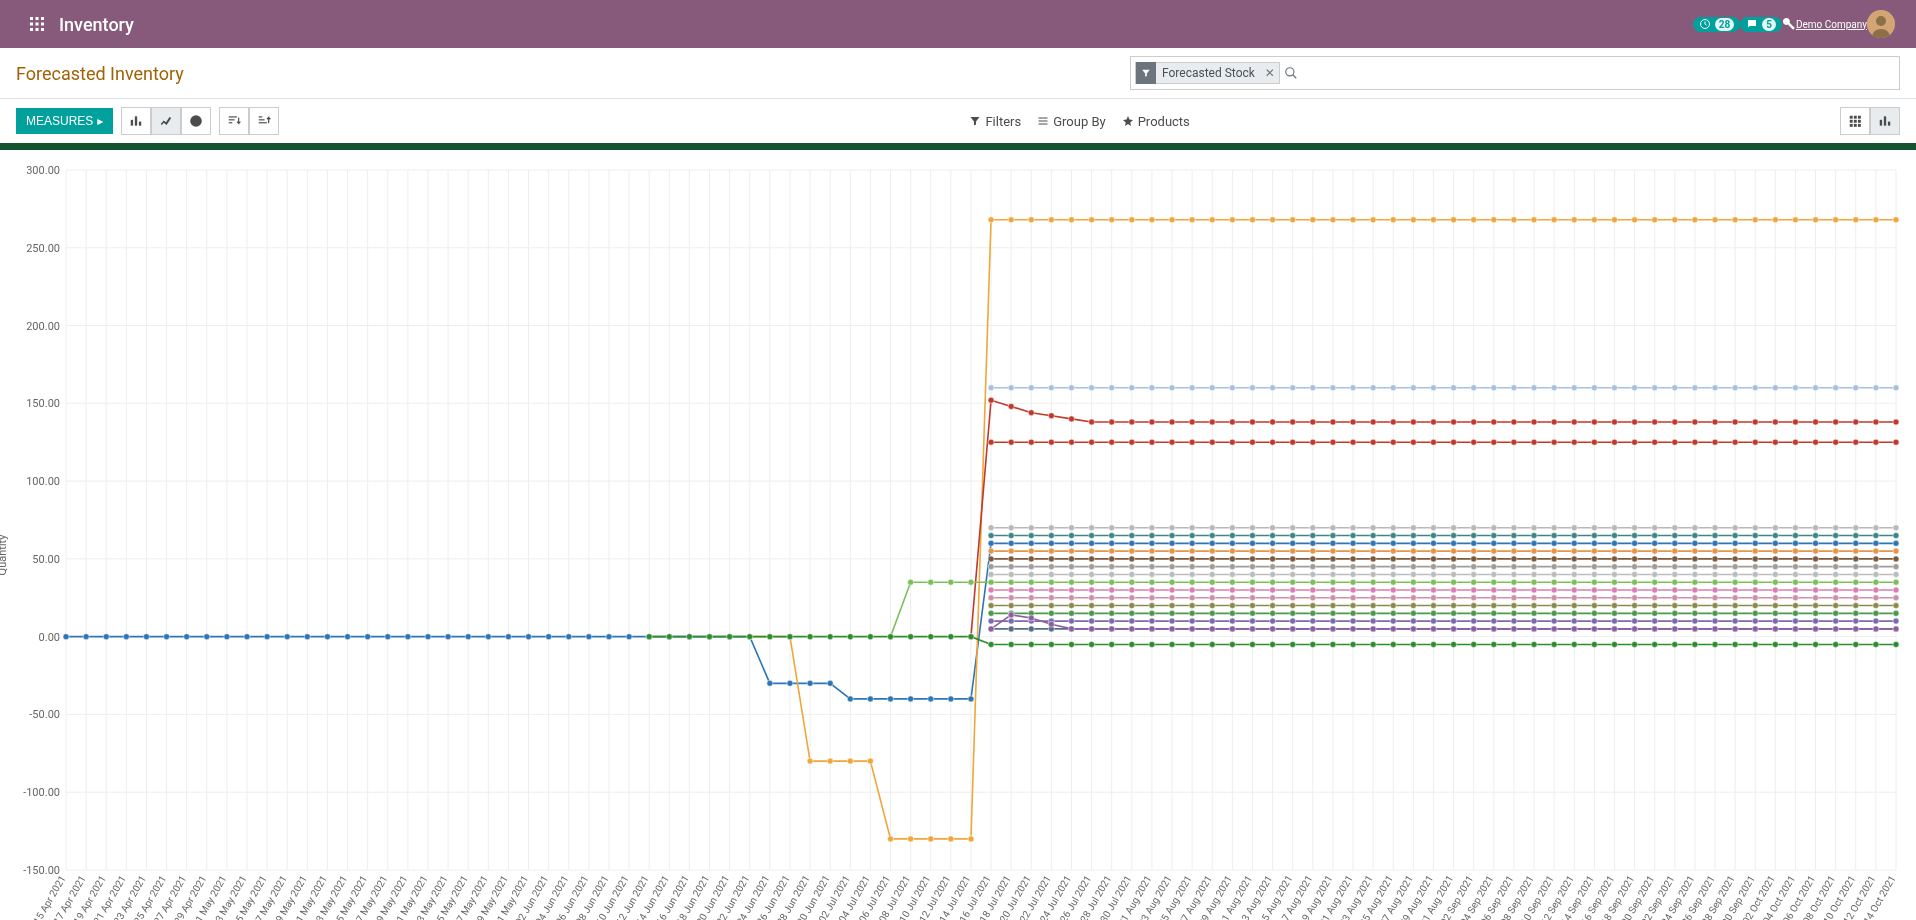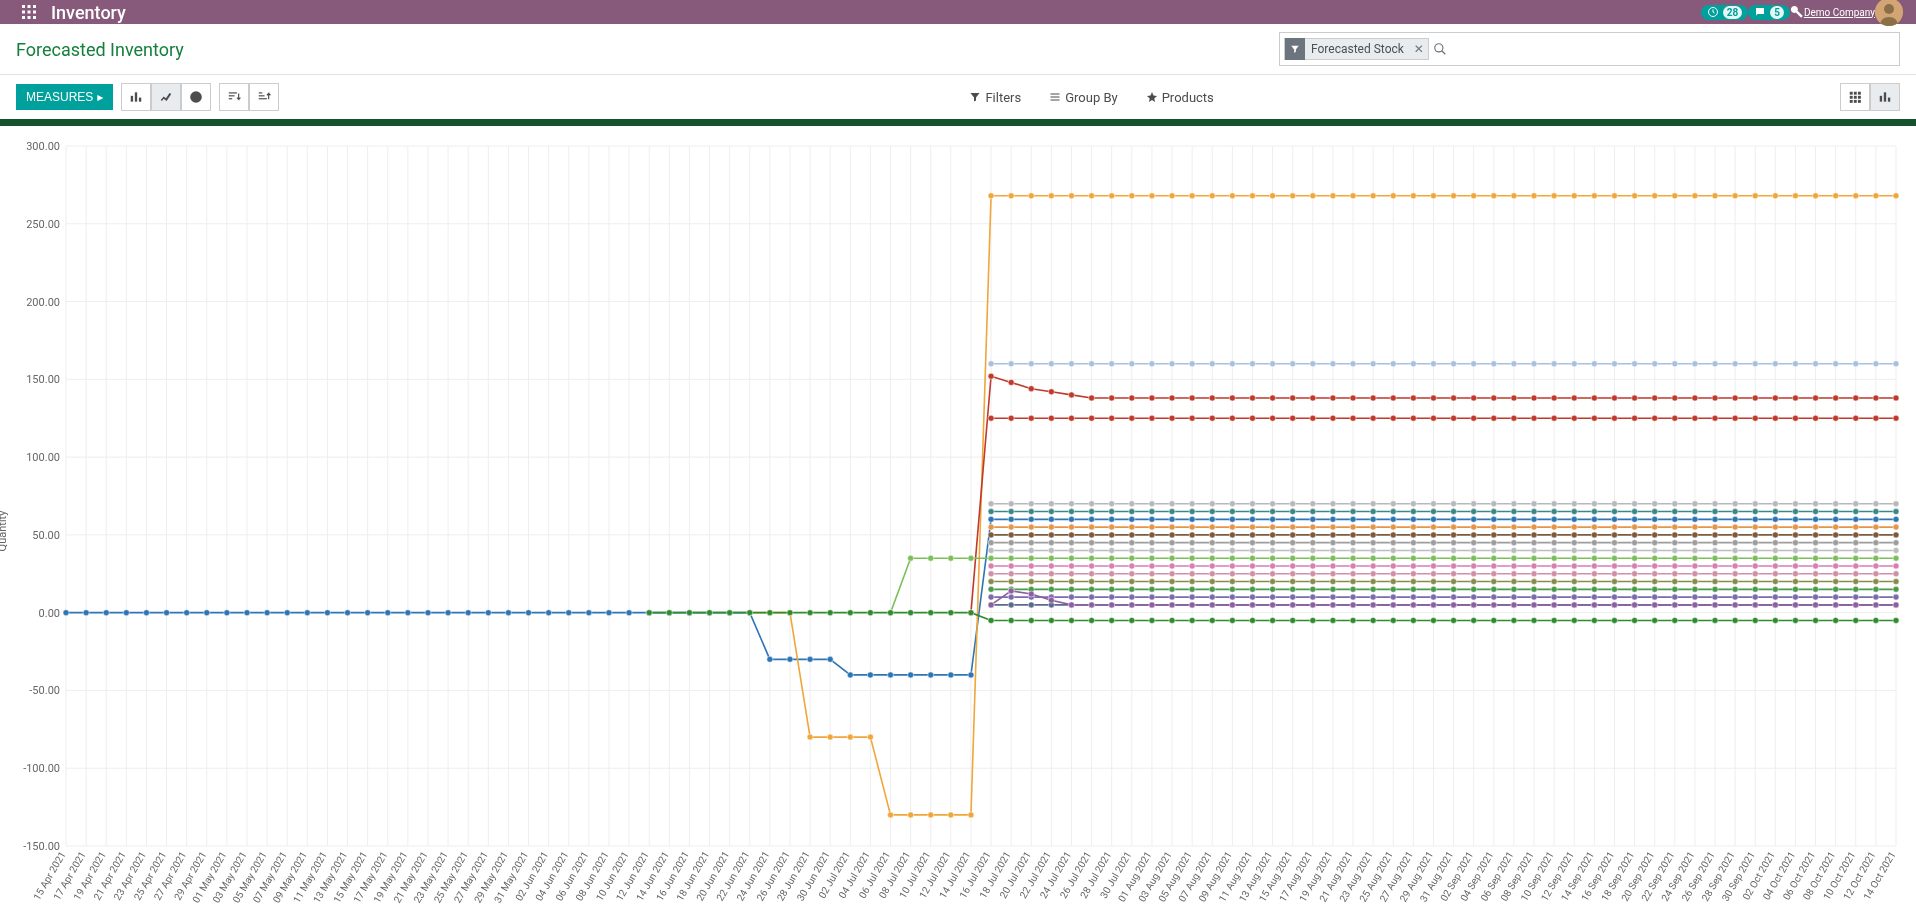--- a/index.html
+++ b/index.html
@@ -1,43 +1,43 @@
 <!DOCTYPE html>
 <html><head>
 <meta charset="utf-8">
 <style>
 * { box-sizing: border-box; margin: 0; padding: 0; }
 body { font-family: -apple-system, BlinkMacSystemFont, "Segoe UI", Roboto, Helvetica, Arial, sans-serif; font-size: 13px; color: #4c4c4c; background: #fff; }
-.top-nav { background: #875A7B; height: 24px; display: flex; align-items: center; color: #fff; padding: 0 13px; }
+.top-nav { background: #875A7B; height: 48px; display: flex; align-items: center; color: #fff; padding: 0 21px; }
 .top-nav .apps-icon { width: 32px; height: 32px; display: flex; align-items: center; justify-content: center; cursor: pointer; }
 .top-nav .app-title { font-size: 18px; font-weight: 500; margin: 0 18px 0 6px; }
 .top-nav .menu { display: flex; gap: 2px; }
 .top-nav .menu div { padding: 0 12px; height: 40px; display: flex; align-items: center; cursor: pointer; font-size: 13px; }
 .top-nav .spacer { flex: 1; }
 .top-nav .right { display: flex; align-items: center; }
 .badge-pill { background: #00A09D; border-radius: 10px; padding: 1px 6px; font-size: 11px; display: flex; align-items: center; gap: 4px; cursor: pointer; }
 .badge-count { background: rgba(255,255,255,0.9); color: #00A09D; border-radius: 8px; font-size: 10px; font-weight: bold; padding: 0 4px; line-height: 13px; }
 .company { font-size: 10px; cursor: pointer; text-decoration: underline; }
 .avatar { width: 28px; height: 28px; border-radius: 50%; background: #c49b7a; display: flex; align-items: center; justify-content: center; cursor: pointer; overflow: hidden; }
 .control-row { display: flex; align-items: center; padding: 8px 16px; border-bottom: 1px solid #dee2e6; }
-.page-title { font-size: 18px; color: #15803d; }
+.page-title { font-size: 18px; color: #a16207; }
 .search-wrap { flex: 1; display: flex; justify-content: flex-end; }
-.search-box { width: 621px; border: 1px solid #ccc; height: 30px; display: flex; align-items: center; padding: 16px 4px; }
+.search-box { width: 770px; border: 1px solid #ccc; height: 30px; display: flex; align-items: center; padding: 16px 4px; }
 .filter-chip { background: #e9ecef; border: 1px solid #ccc; display: flex; align-items: center; height: 22px; font-size: 12px; }
 .filter-chip .icon-seg { background: #6c757d; color: #fff; width: 20px; height: 22px; display: flex; align-items: center; justify-content: center; }
 .filter-chip .chip-label { padding: 0 6px; color: #495057; }
 .filter-chip .chip-x { padding: 0 4px; cursor: pointer; color: #6c757d; }
 .search-box input { border: none; outline: none; flex: 1; padding: 0 6px; font-size: 13px; }
 .search-box .mag { color: #6c757d; cursor: pointer; padding: 0 4px; }
 .toolbar-row { display: flex; align-items: center; padding: 8px 16px; border-bottom: 7px solid #14532d; }
 .measures-btn { background: #00A09D; color: #fff; border: none; padding: 6px 10px; font-size: 12px; font-weight: 500; cursor: pointer; display: flex; align-items: center; gap: 4px; }
 .chart-type-group, .sort-group { display: flex; margin-left: 8px; }
 .chart-type-group button, .sort-group button { border: 1px solid #ccc; background: #fff; width: 30px; height: 28px; display: flex; align-items: center; justify-content: center; cursor: pointer; color: #4c4c4c; }
 .chart-type-group button.active { background: #e9ecef; }
-.filter-controls { display: flex; gap: 28px; margin-left: auto; flex: 1; justify-content: flex-start; padding-left: 690px;}
+.filter-controls { display: flex; gap: 16px; margin-left: auto; flex: 1; justify-content: flex-start; padding-left: 690px;}
 .filter-controls div { display: flex; align-items: center; gap: 4px; cursor: pointer; color: #4c4c4c; white-space: nowrap; }
 .view-switcher { display: flex; margin-left: 12px; }
 .view-switcher button { border: 1px solid #ccc; background: #fff; width: 30px; height: 28px; display: flex; align-items: center; justify-content: center; cursor: pointer; color: #4c4c4c; }
 .view-switcher button.active { background: #e9ecef; }
 .chart-area { position: relative; padding: 10px 10px 0 10px; }
 svg { display: block; }
 .ylabel { position: absolute; left: 2px; top: 50%; transform: translate(-50%, -50%) rotate(-90deg); font-size: 11px; color: #666; transform-origin: center; white-space: nowrap; }
 .grid line { stroke: #eee; stroke-width: 1; }
 .axis text { font-size: 11px; fill: #666; }
 .xlabels text { font-size: 10px; fill: #666; }

